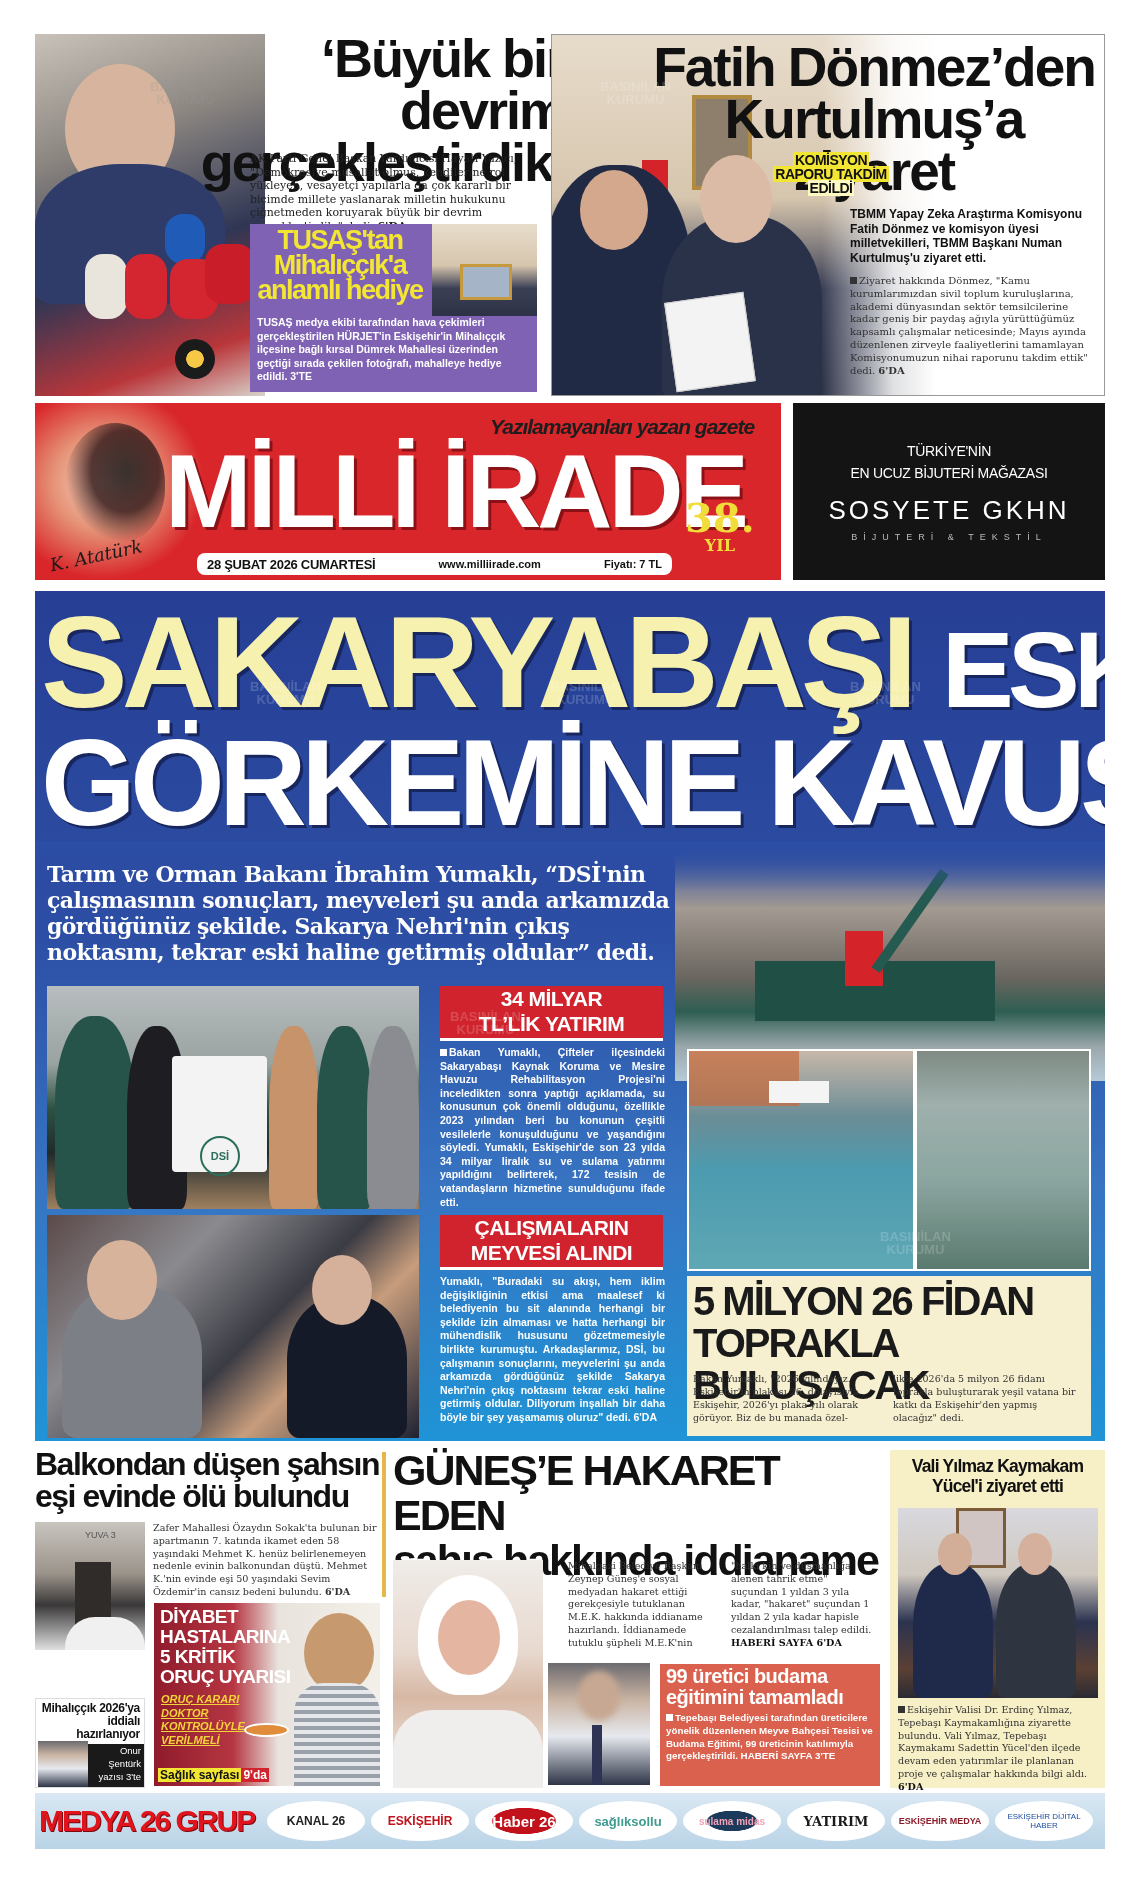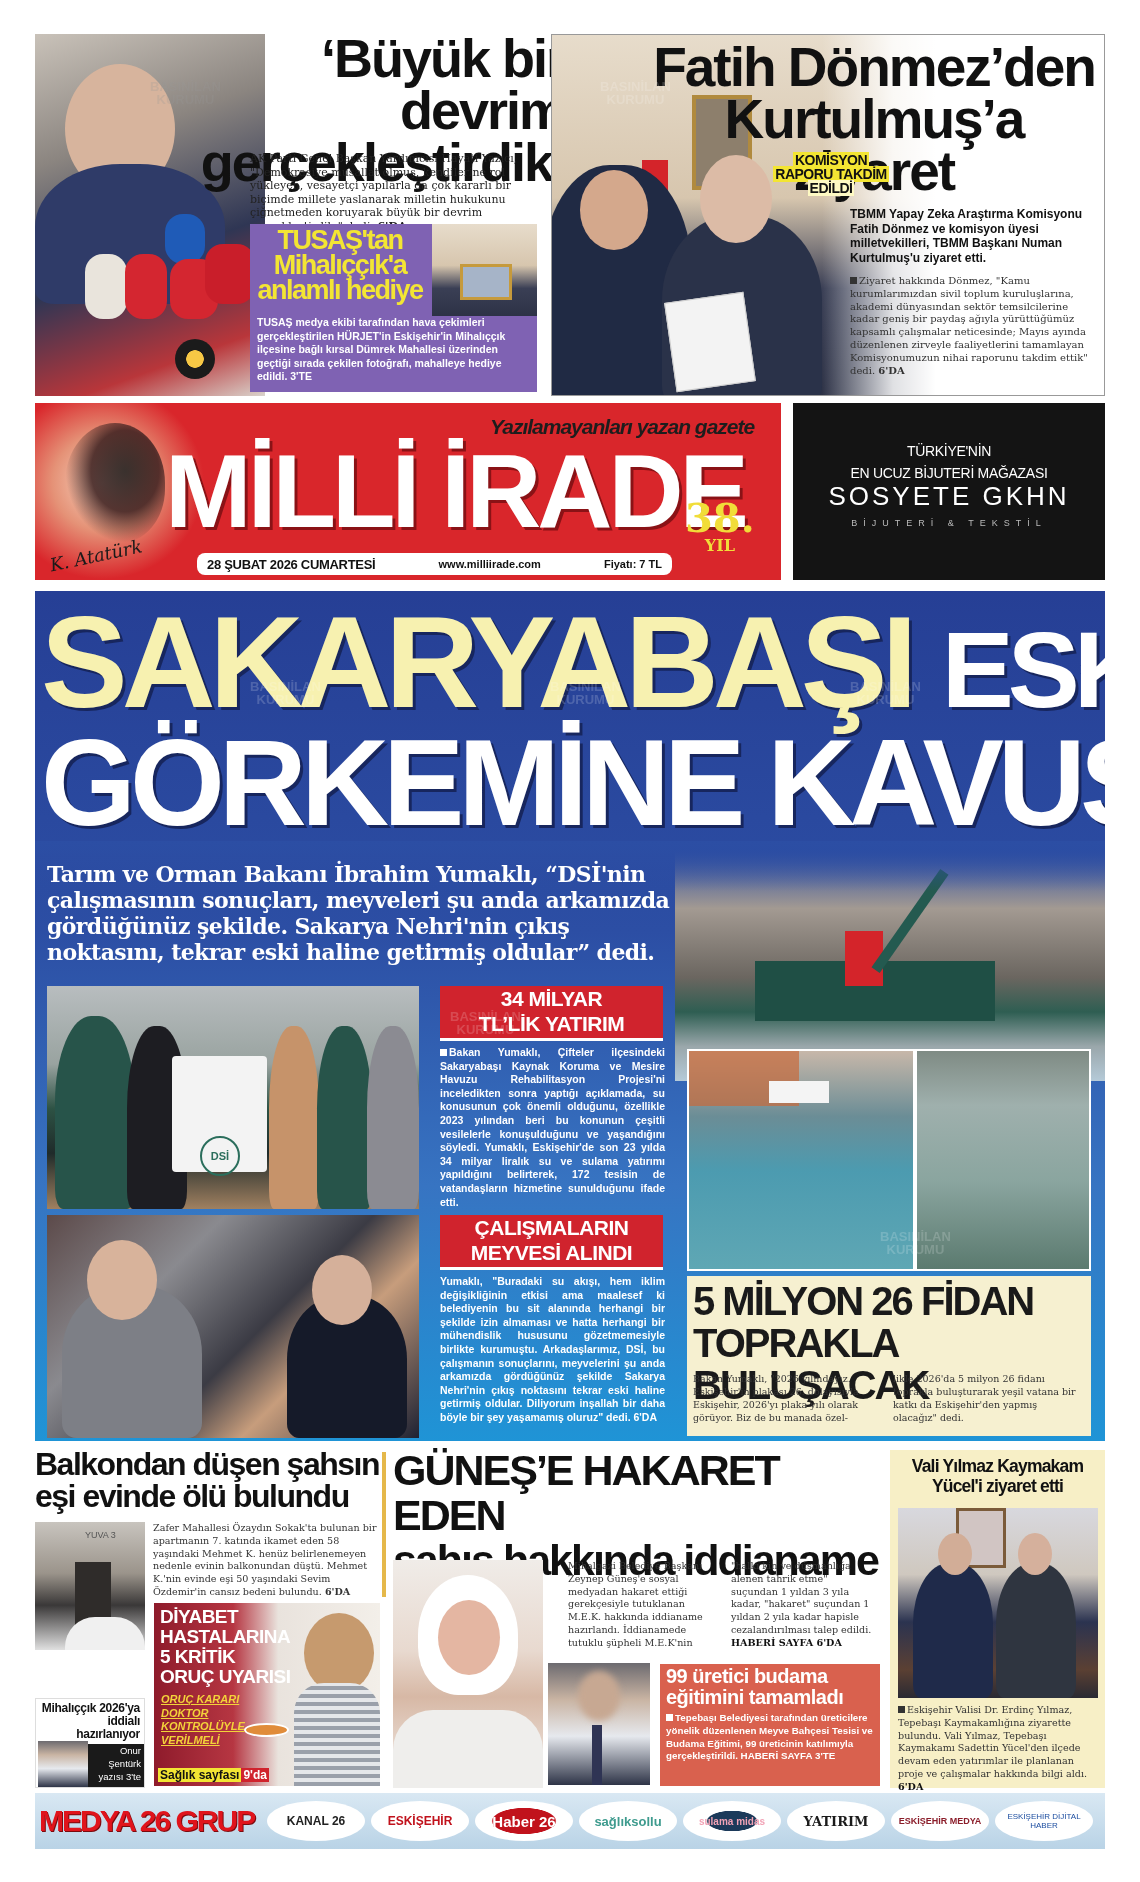--- a/index.html
+++ b/index.html
@@ -103,21 +103,21 @@
   </div>
   <div class="abs serif" style="left:650px;top:95px;text-align:center;color:#f1dd39;font-weight:700;">
     <div style="font-size:40px;line-height:40px;">38.</div>
     <div style="font-size:16px;line-height:16px;">YIL</div>
   </div>
 </div>
 
 <div class="abs" style="left:793px;top:403px;width:312px;height:177px;background:#141414;color:#fff;text-align:center;">
   <div style="margin-top:40px;font-size:14px;letter-spacing:-.3px">TÜRKİYE'NİN</div>
   <div style="font-size:14px;letter-spacing:-.3px;margin-top:6px">EN UCUZ BİJUTERİ MAĞAZASI</div>
-  <div style="font-size:26px;letter-spacing:3px;">SOSYETE GKHN</div>
+  <div style="font-size:26px;letter-spacing:3px;margin-top:14px">SOSYETE GKHN</div>
   <div style="font-size:9px;letter-spacing:6px;color:#bbb;margin-top:6px">BİJUTERİ &amp; TEKSTİL</div>
 </div>
 
 <div class="abs" style="left:35px;top:591px;width:1070px;height:850px;background:linear-gradient(180deg,#263f95 0%,#2c4ea4 40%,#3774c2 70%,#1f94d6 100%);overflow:hidden;">
 
   <div class="photo ph-site" style="left:640px;top:260px;width:430px;height:230px;">
     <div class="abs" style="left:80px;top:110px;width:240px;height:60px;background:#1f4f45"></div>
     <div class="abs" style="left:170px;top:80px;width:38px;height:55px;background:#d4242a"></div>
     <div class="abs" style="left:230px;top:10px;width:10px;height:120px;background:#245a50;transform:rotate(35deg)"></div>
   </div>

